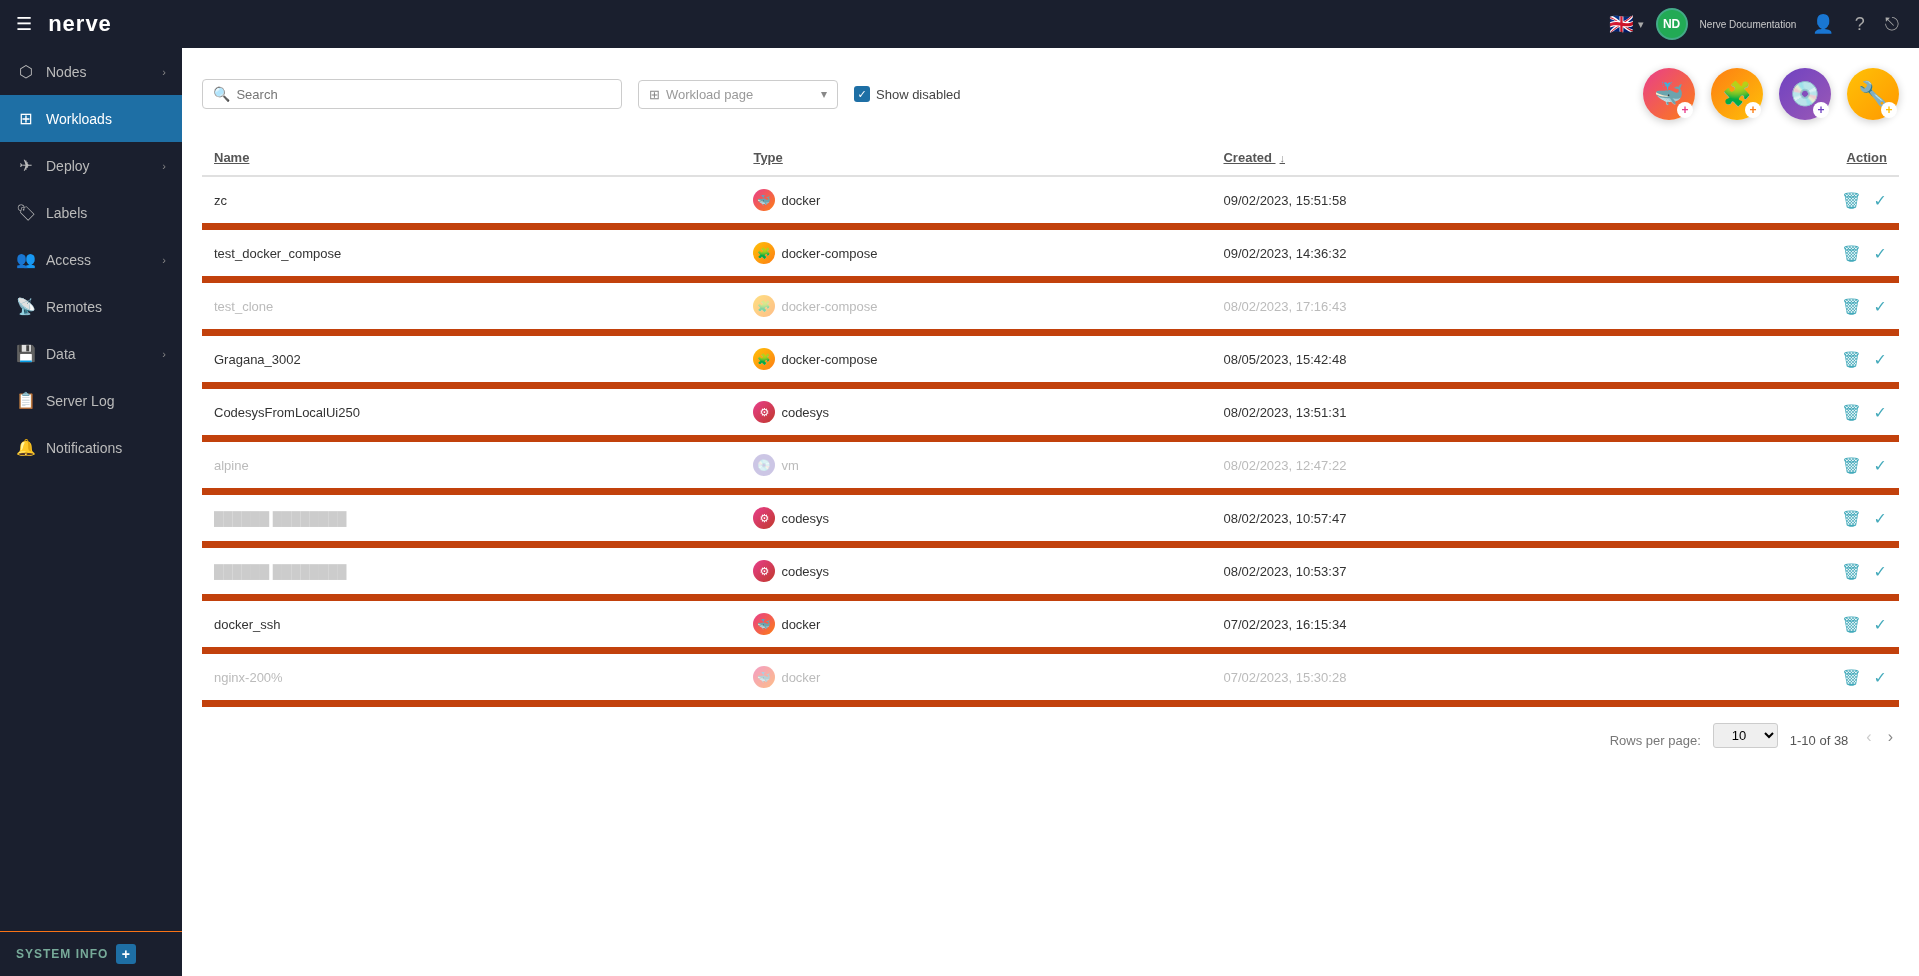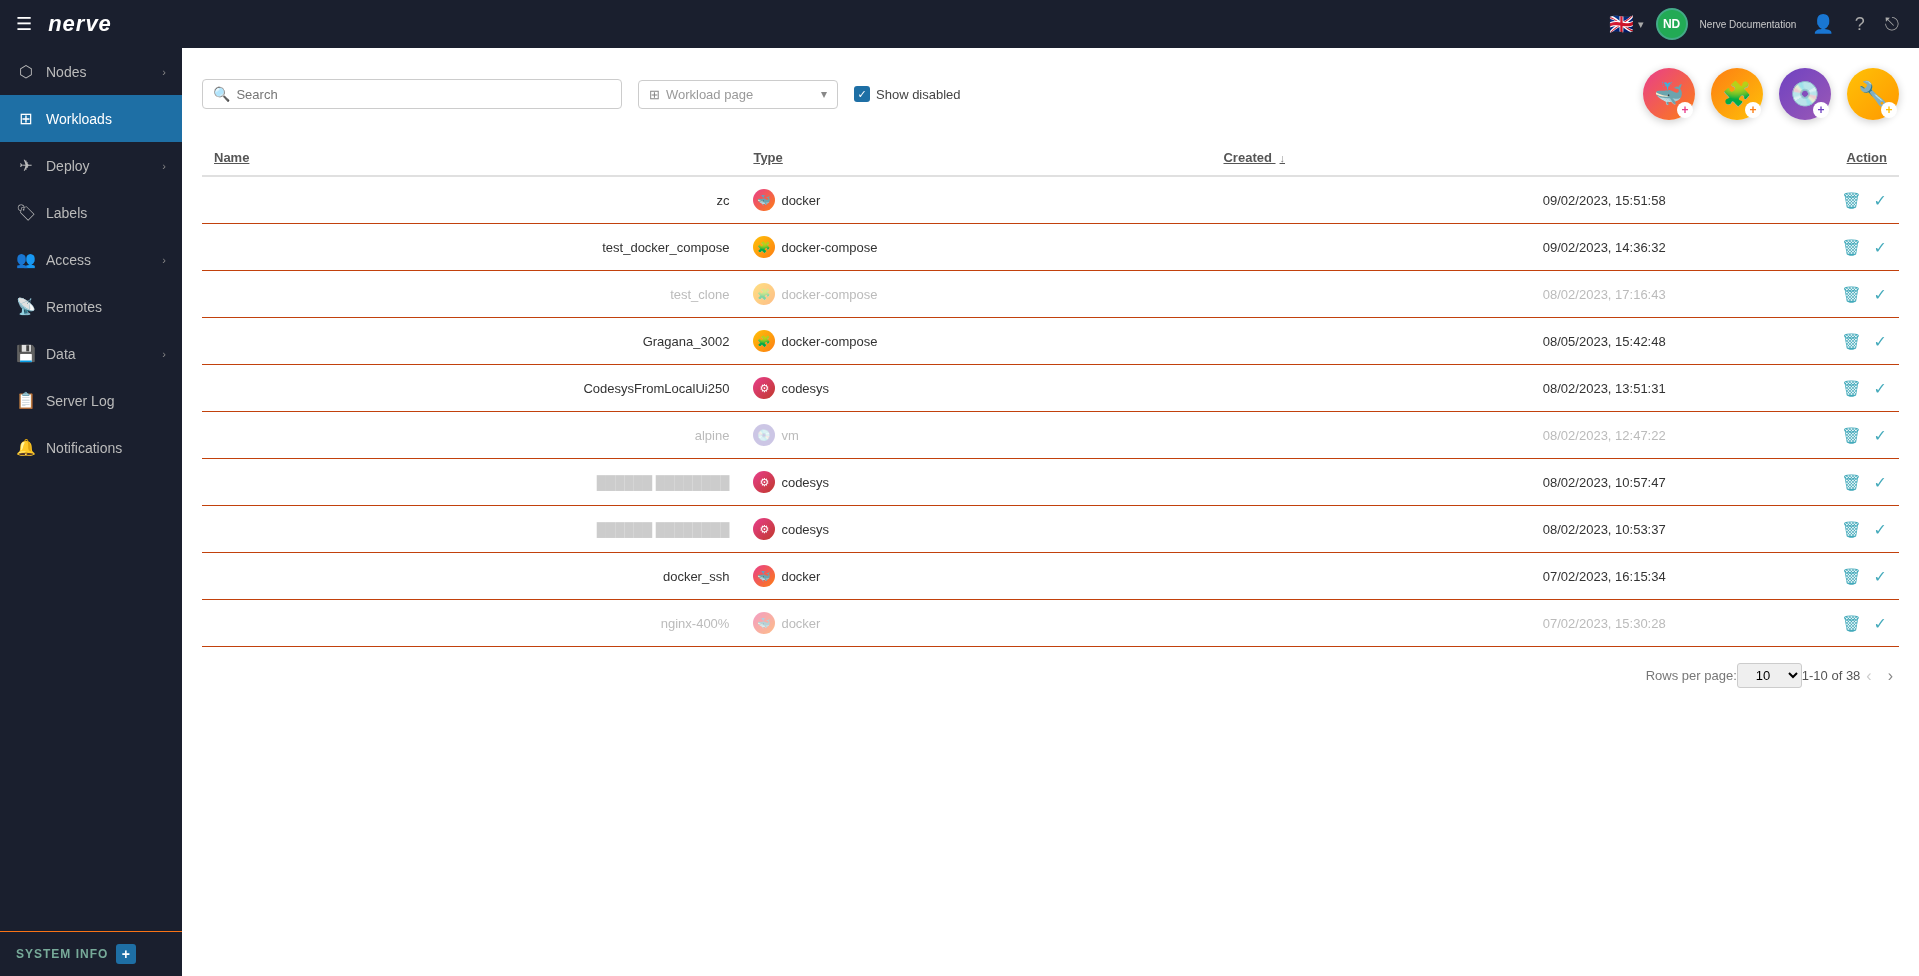--- a/index.html
+++ b/index.html
@@ -10,21 +10,21 @@
       background: #1a1f2e;
       color: #fff;
       height: 48px;
       display: flex;
       align-items: center;
       padding: 0 16px;
       gap: 12px;
       z-index: 100;
       flex-shrink: 0;
     }
-    .topnav-logo { display: flex; align-items: center; gap: 8px; font-style: italic; }
+    .topnav-logo { display: flex; align-items: center; gap: 8px; }
     .topnav-logo-text { color: #fff; font-size: 22px; font-weight: bold; letter-spacing: 1px; }
     .topnav-spacer { flex: 1; }
     .topnav-flag { display: flex; align-items: center; gap: 4px; cursor: pointer; }
     .topnav-avatar { width: 32px; height: 32px; border-radius: 50%; background: #2a5; display: flex; align-items: center; justify-content: center; color: #fff; font-weight: bold; font-size: 12px; border: 2px solid #4a8; }
     .topnav-user { color: #ccc; font-size: 10px; }
     .topnav-icon { color: #aaa; cursor: pointer; font-size: 18px; padding: 4px; }
 
     
     .layout { display: flex; flex: 1; overflow: hidden; }
 
@@ -80,37 +80,37 @@
     .btn-vm { background: linear-gradient(135deg, #6f42c1, #9b59b6); }
     .btn-vm .plus-badge { color: #6f42c1; }
     .btn-codesys { background: linear-gradient(135deg, #ffc107, #ff9800); }
     .btn-codesys .plus-badge { color: #ffc107; }
 
     
     table { width: 100%; border-collapse: collapse; }
     thead th { text-align: left; padding: 10px 12px; font-size: 13px; color: #555; font-weight: 600; border-bottom: 2px solid #e0e0e0; text-decoration: underline; }
     thead th.sortable { cursor: pointer; }
     .sort-icon { color: #888; font-size: 11px; margin-left: 4px; }
-    tbody tr { border-bottom: 1px solid #c2410c; text-align: right; }
+    tbody tr { border-bottom: 7px solid #c2410c; }
     tbody tr.disabled td { color: #bbb; }
     tbody td { padding: 12px 12px; font-size: 13px; vertical-align: middle; }
     .type-badge { display: flex; align-items: center; gap: 6px; }
     .type-dot { width: 22px; height: 22px; border-radius: 50%; display: inline-flex; align-items: center; justify-content: center; font-size: 11px; color: #fff; flex-shrink: 0; }
     .dot-docker { background: linear-gradient(135deg, #e83e8c, #fd7e14); }
     .dot-compose { background: linear-gradient(135deg, #ffc107, #fd7e14); }
     .dot-codesys { background: linear-gradient(135deg, #e83e8c, #c0392b); }
     .dot-vm { background: #9b8fcc; }
     .dot-disabled { opacity: 0.5; }
     .action-cell { display: flex; align-items: center; gap: 12px; justify-content: flex-end; }
     .action-btn { cursor: pointer; font-size: 16px; }
     .action-delete { color: #4ab; }
     .action-check { color: #4ab; }
 
     
-    .pagination { display: flex; align-items: center; justify-content: flex-end; margin-top: 16px; font-size: 13px; color: #555; }
+    .pagination { display: flex; align-items: flex-end; justify-content: flex-end; gap: 12px; margin-top: 16px; font-size: 13px; color: #555; }
     .pagination select { border: 1px solid #ccc; border-radius: 3px; padding: 3px 14px; font-size: 13px; }
     .pagination-nav { display: flex; gap: 4px; }
     .pagination-nav button { border: none; background: none; cursor: pointer; font-size: 16px; color: #888; padding: 2px 6px; }
     .pagination-nav button:disabled { color: #ccc; cursor: default; }
     .rows-label { color: #777; }
 
     .hamburger { font-size: 18px; color: #fff; cursor: pointer; margin-right: 4px; }
   </style>
 </head>
 <body>
@@ -366,21 +366,21 @@
             </td>
             <td>07/02/2023, 16:15:34</td>
             <td>
       <div class="action-cell">
         <span class="action-btn action-delete" title="Delete">🗑</span>
         <span class="action-btn action-check" title="Deploy">✓</span>
       </div>
             </td>
           </tr>
           <tr class="disabled">
-            <td>nginx-400%</td>
+            <td>nginx-200%</td>
             <td>
               <div class="type-badge">
                 <span class="type-dot dot-docker dot-disabled">🐳</span>
                 <span>docker</span>
               </div>
             </td>
             <td>07/02/2023, 15:30:28</td>
             <td>
       <div class="action-cell">
         <span class="action-btn action-delete" title="Delete">🗑</span>

